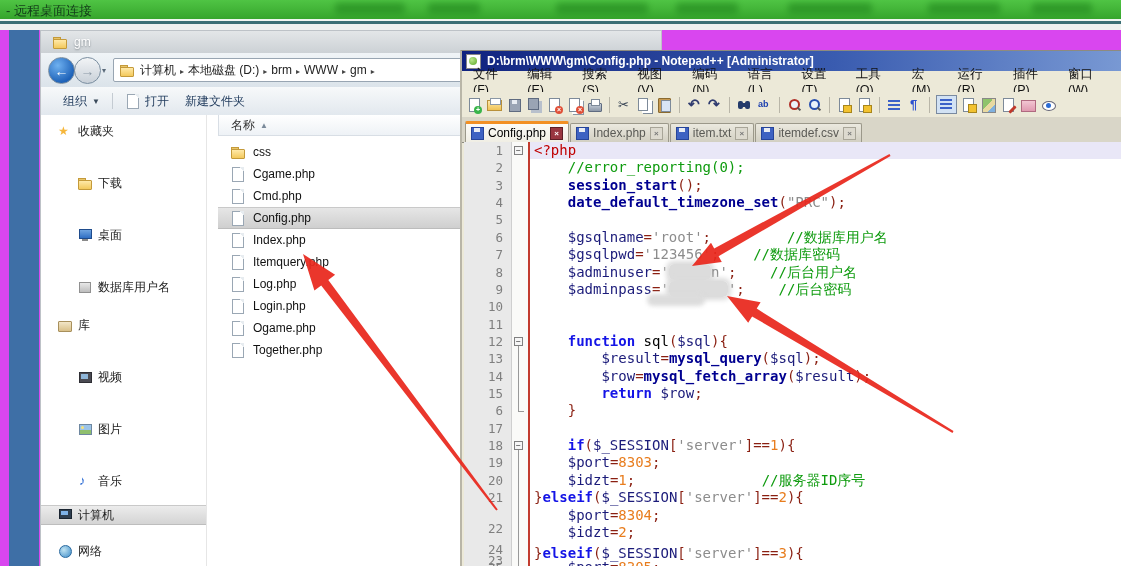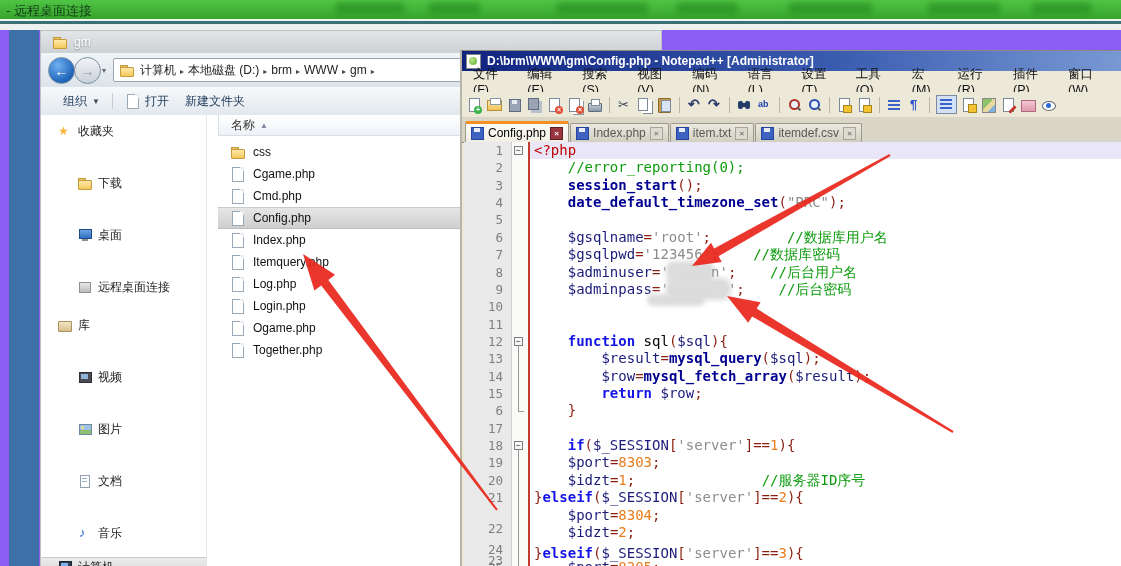--- a/index.html
+++ b/index.html
@@ -1,17 +1,17 @@
 <!DOCTYPE html>
 <html><head>
 <meta charset="utf-8">
 <style>
   html,body{margin:0;padding:0;background:#888;}
   #screen{position:relative;width:1121px;height:566px;overflow:hidden;
-    background:#8b5cf6;font-family:"Liberation Sans",sans-serif;
+    background:#d946ef;font-family:"Liberation Sans",sans-serif;
     -webkit-font-smoothing:antialiased;}
   
   .rbar{position:absolute;left:0;top:0;width:1121px;height:19px;
     background:linear-gradient(#4FC444,#36A52C);z-index:50;}
   .rbar-title{position:absolute;left:6px;top:2px;font-size:13px;color:#14401A;}
   .rblob{position:absolute;top:3px;height:12px;background:#2C9626;filter:blur(3px);
     border-radius:4px;opacity:.85;}
   .strip1{position:absolute;left:0;top:19px;width:1121px;height:2px;background:#F0F6F0;z-index:50;}
   .strip2{position:absolute;left:0;top:21px;width:1121px;height:3px;background:#3A6F74;z-index:50;}
   .strip3{position:absolute;left:0;top:24px;width:1121px;height:6px;background:#EDF1EF;z-index:1;}
@@ -245,38 +245,34 @@
           <div class="srow child">
             <span class="xi x-folder"></span>
             <span>下载</span>
           </div>
           <div class="srow child">
             <span class="xi x-desktop"></span>
             <span>桌面</span>
           </div>
           <div class="srow child">
             <span class="xi x-recent"></span>
-            <span>远程桌面连接</span>
+            <span>数据库用户名</span>
           </div>
           <div class="sgap18"></div>
           <div class="srow">
             <span class="xi x-library"></span>
             <span>库</span>
           </div>
           <div class="srow child">
             <span class="xi x-video"></span>
             <span>视频</span>
           </div>
           <div class="srow child">
             <span class="xi x-picture"></span>
             <span>图片</span>
-          </div>
-          <div class="srow child">
-            <span class="xi x-document"></span>
-            <span>文档</span>
           </div>
           <div class="srow child">
             <span class="xi x-music"></span>
             <span>音乐</span>
           </div>
           <div class="sgap14"></div>
           <div class="srow sel">
             <span class="xi x-computer"></span>
             <span>计算机</span>
           </div>

